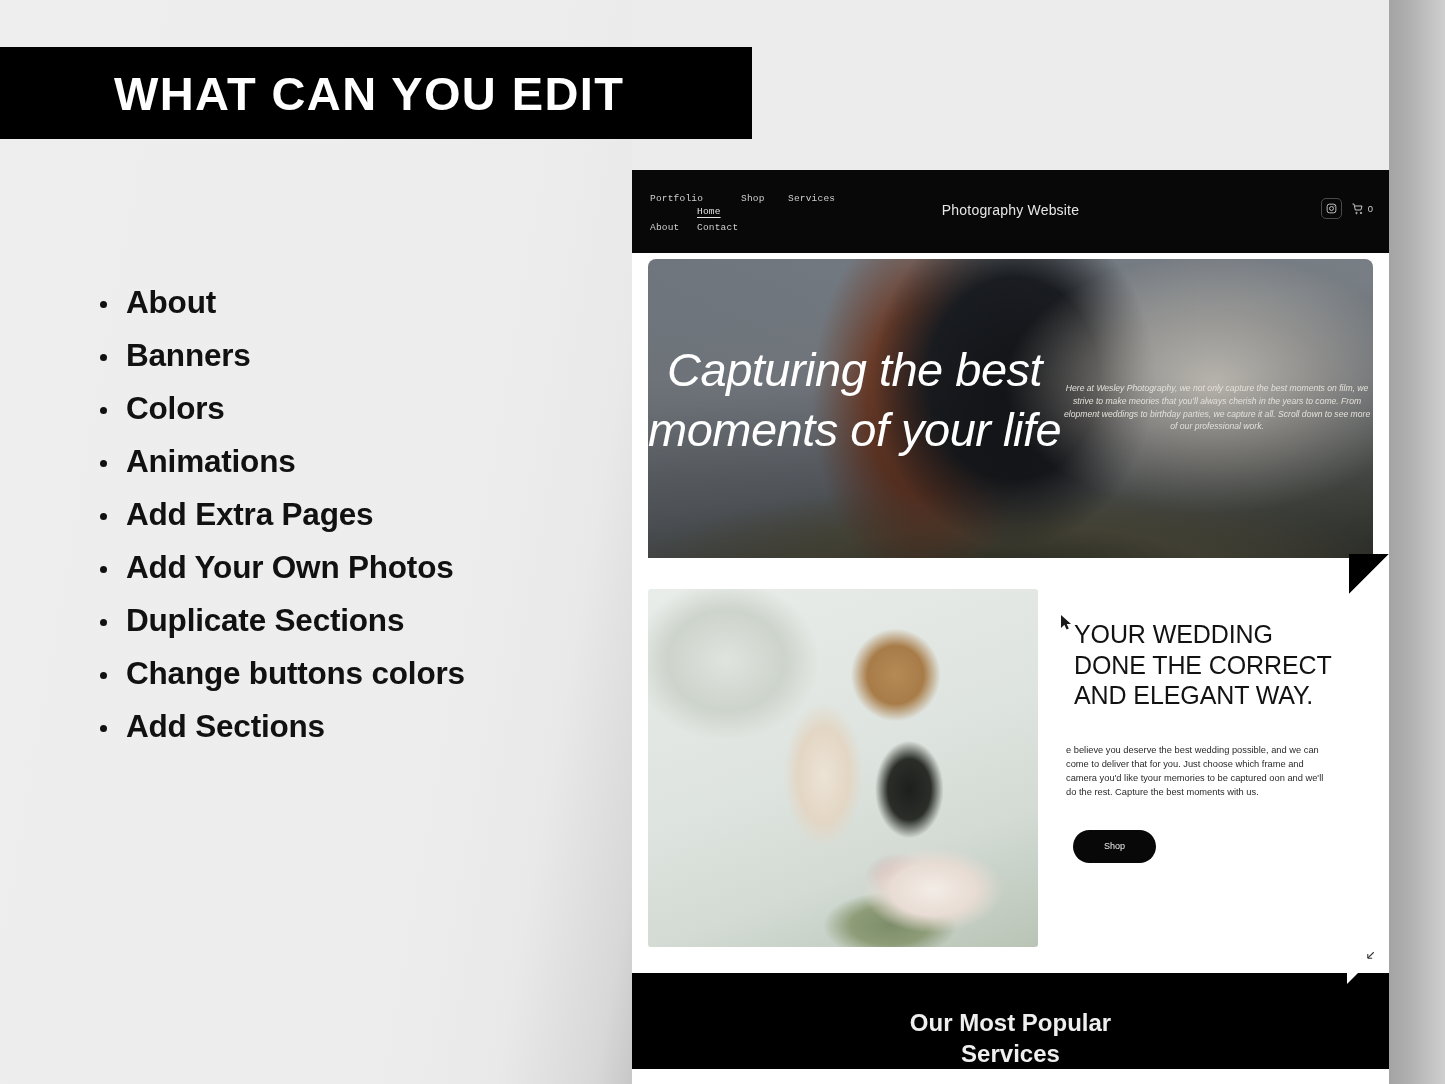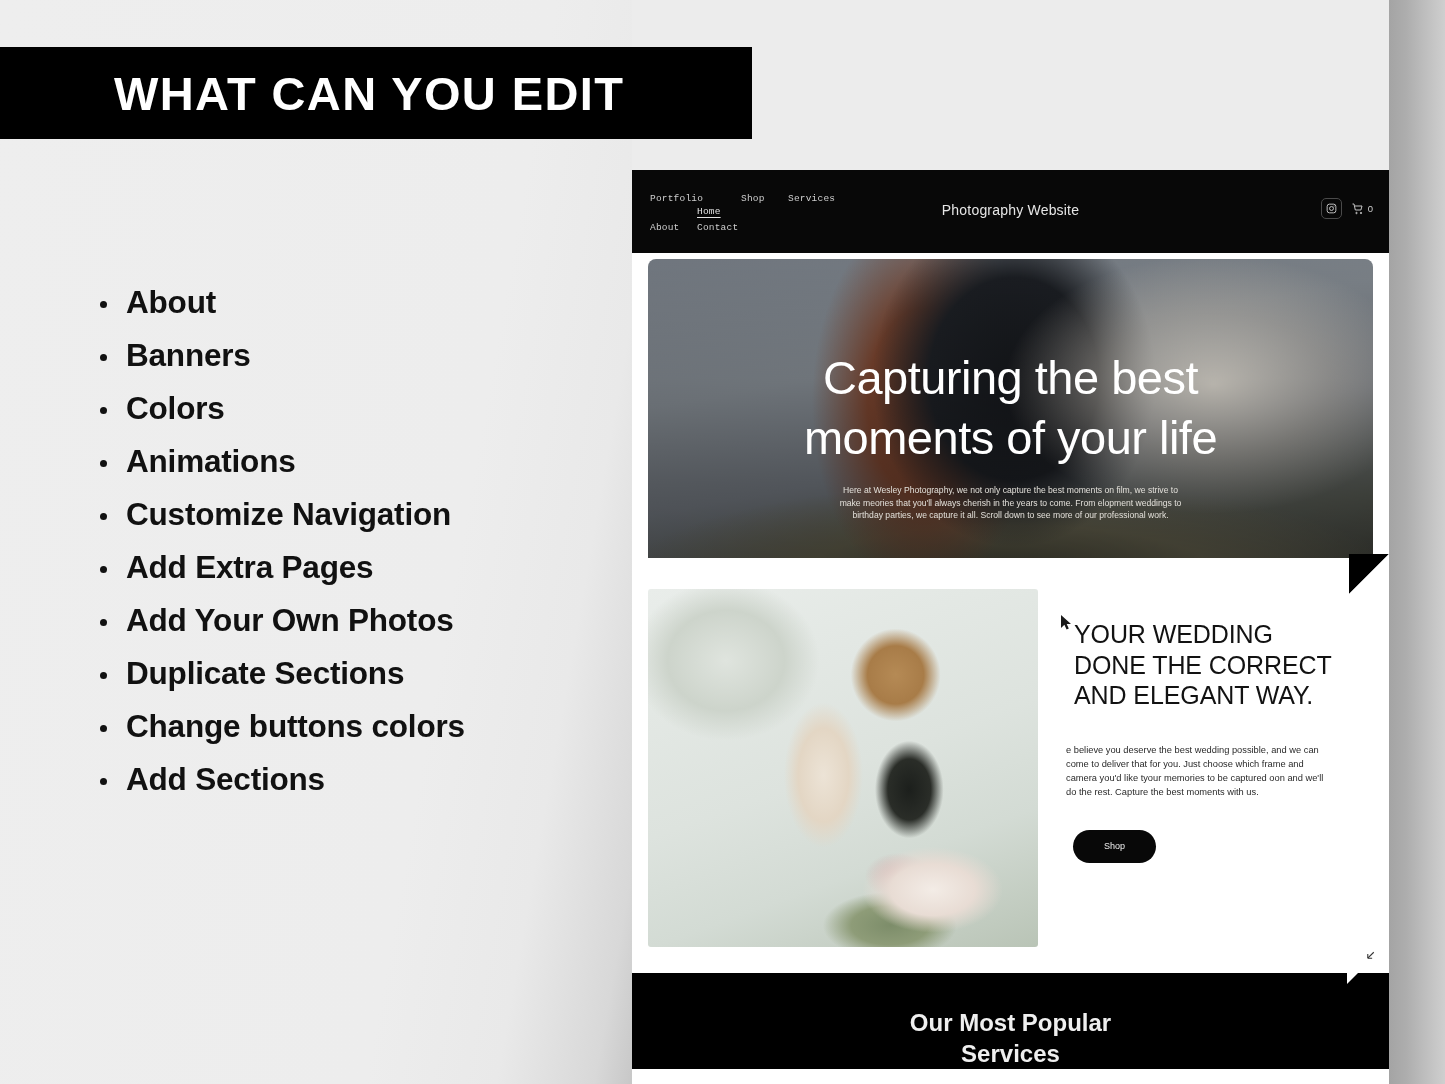--- a/index.html
+++ b/index.html
@@ -137,23 +137,24 @@
       radial-gradient(ellipse 22% 90% at 38% 48%, #6b3b28 0%, #7d4630 35%, rgba(125,70,48,0) 70%),
       radial-gradient(ellipse 70% 40% at 50% 105%, #4b4a3a 0%, #6d6a55 40%, rgba(109,106,85,0) 75%),
       linear-gradient(170deg,#7c838c 0%,#878e95 35%,#7b8189 60%,#5d6159 85%,#4a4c44 100%);
   }
   .hero-overlay {
     position:absolute; inset:0;
     background:linear-gradient(180deg, rgba(0,0,0,0.10) 0%, rgba(0,0,0,0.18) 40%, rgba(0,0,0,0.34) 75%, rgba(0,0,0,0.42) 100%);
   }
   .hero-inner {
     position:absolute; left:0; right:0; bottom:0; top:0;
-    display:flex; flex-direction:column;
+    display:flex; flex-direction:row;
     align-items:center; justify-content:flex-end;
-    padding-bottom:36px;
+    padding-bottom:18px;
+    font-style:italic;
   }
   .hero h2 {
     color:#fff;
     font-size:47px;
     font-weight:400;
     line-height:60px;
     letter-spacing:-0.5px;
     text-align:center;
     white-space:nowrap;
   }
@@ -291,21 +292,20 @@
 
 <div class="title-banner">
   <h1>WHAT CAN YOU EDIT</h1>
 </div>
 
 <ul class="feature-list">
   <li>About</li>
   <li>Banners</li>
   <li>Colors</li>
   <li>Animations</li>
-  <li>Customize Navigation</li>
   <li>Add Extra Pages</li>
   <li>Add Your Own Photos</li>
   <li>Duplicate Sections</li>
   <li>Change buttons colors</li>
   <li>Add Sections</li>
 </ul>
 
 <div class="site-frame">
 
   <div class="site-header">

